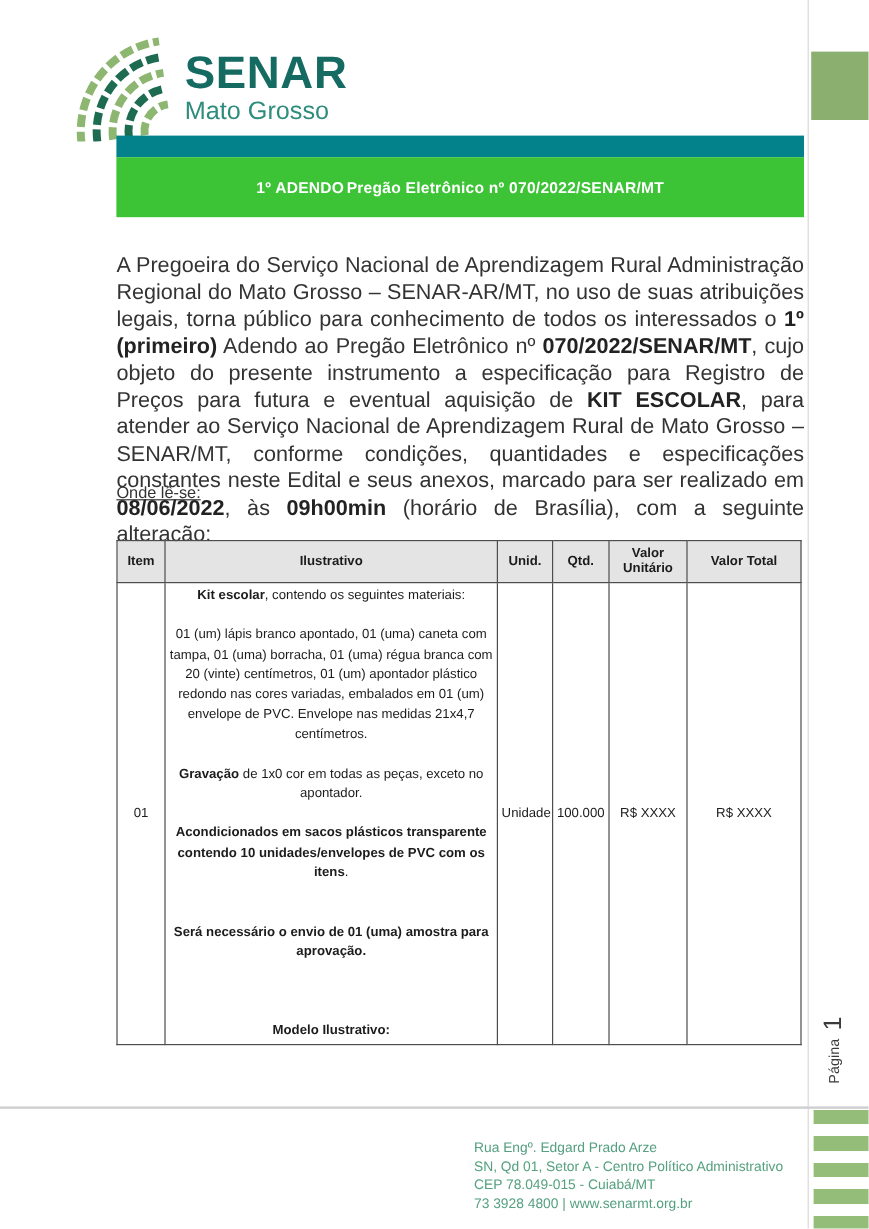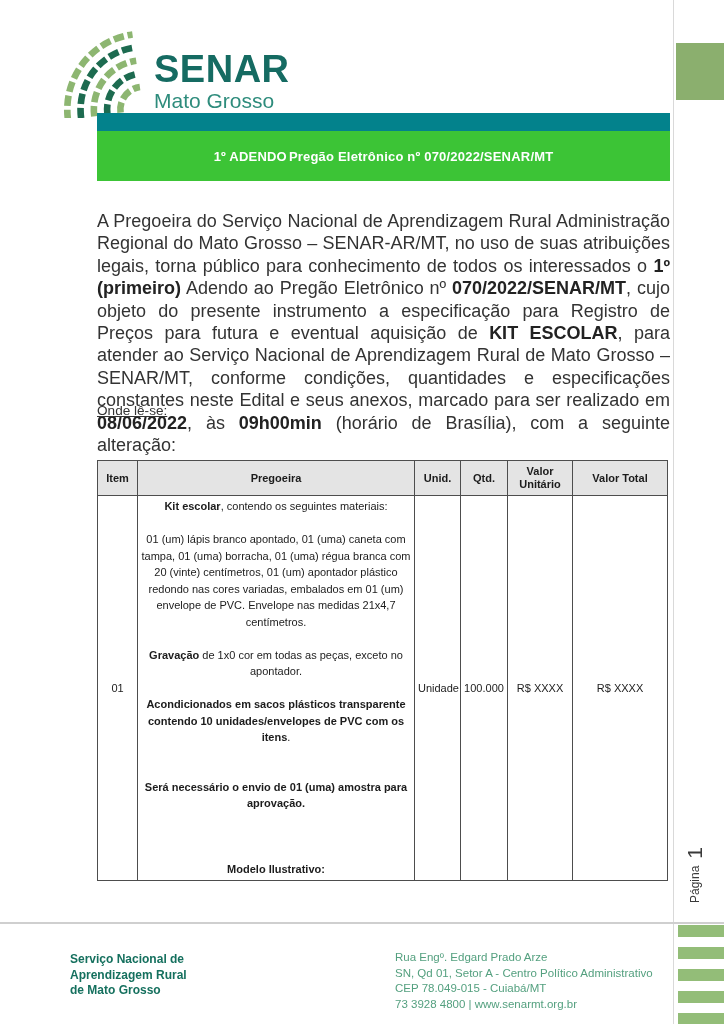--- a/index.html
+++ b/index.html
@@ -8,21 +8,21 @@
     background:#ffffff; overflow:hidden;
     font-family:"Liberation Sans", sans-serif; color:#2f2f2f;
   }
   
   .margin-line { position:absolute; left:673px; top:0; width:1px; height:1024px; background:#d9d9d9; }
 
   
   .sage-square { position:absolute; left:676px; top:43px; width:48px; height:57px; background:var(--decor_sage); }
 
   
-  .logo { position:absolute; left:52px; top:28px; display:flex; align-items:center; }
+  .logo { position:absolute; left:52px; top:28px; display:flex; align-items:flex-start; }
   .logo-icon { width:96px; height:90px; }
   .logo-word { margin-left:6px; margin-top:14px; line-height:1; }
   .logo-name { font-size:38px; font-weight:bold; letter-spacing:0.5px; color:var(--brand_dark); }
   .logo-sub { font-size:21px; color:var(--brand_teal); margin-top:2px; }
 
   
   .banner { position:absolute; left:97px; top:113px; width:573px; }
   .banner-teal { height:18px; background:var(--banner_teal); }
   .banner-green { height:50px; background:var(--banner_green); display:flex; flex-direction:row; align-items:center; justify-content:center; gap:2px; }
   .banner-green div { color:#ffffff; font-weight:bold; font-size:13px; letter-spacing:0.2px; }
@@ -33,21 +33,21 @@
     font-size:18px; line-height:22.4px; text-align:justify; color:#333333;
   }
   .intro b { color:#222; }
 
   
   .section-label { position:absolute; left:97px; top:403px; font-size:13.6px; color:#333; }
   .section-label span { text-decoration:underline; }
 
   
   table.spec {
-    position:absolute; left:97px; top:460px; width:570px;
+    position:absolute; left:97px; top:450px; width:570px;
     border-collapse:collapse; table-layout:fixed;
     font-size:11px; color:#1c1c1c;
   }
   table.spec th, table.spec td { border:1px solid #4d4d4d; padding:2px 3px; }
   table.spec th { background:#e4e4e4; height:30px; font-size:11px; font-weight:bold; text-align:center; line-height:13px; }
   table.spec td { text-align:center; vertical-align:middle; }
   td.desc-cell { vertical-align:top; padding:6px 8px 4px 8px; }
   td.desc-cell .para { line-height:16.5px; }
   td.desc-cell b { font-weight:bold; }
 
@@ -114,21 +114,21 @@
       <col style="width:40px">
         <col style="width:277px">
         <col style="width:46px">
       <col style="width:47px">
         <col style="width:65px">
         <col style="width:95px">
     </colgroup>
     <thead>
       <tr>
         <th>Item</th>
-        <th>Pregoeira</th>
+        <th>Ilustrativo</th>
         <th>Unid.</th>
         <th>Qtd.</th>
         <th>Valor Unitário</th>
         <th>Valor Total</th>
       </tr>
     </thead>
     <tbody>
       <tr>
         <td>01</td>
         <td class="desc-cell">
@@ -141,25 +141,20 @@
           </td>
         <td>Unidade</td>
         <td>100.000</td>
         <td>R$ XXXX</td>
         <td>R$ XXXX</td>
       </tr>
     </tbody>
   </table>
 
   <div class="footer-rule"></div>
-  <div class="footer-org">
-      <div>Serviço Nacional de</div>
-      <div>Aprendizagem Rural</div>
-      <div>de Mato Grosso</div>
-    </div>
   <div class="footer-addr">
       <div>Rua Engº. Edgard Prado Arze</div>
       <div>SN, Qd 01, Setor A - Centro Político Administrativo</div>
       <div>CEP 78.049-015 - Cuiabá/MT</div>
       <div>73 3928 4800 | www.senarmt.org.br</div>
     </div>
 
   <div class="page-num">
     <span class="label">Página</span>
     <span class="num">1</span>

